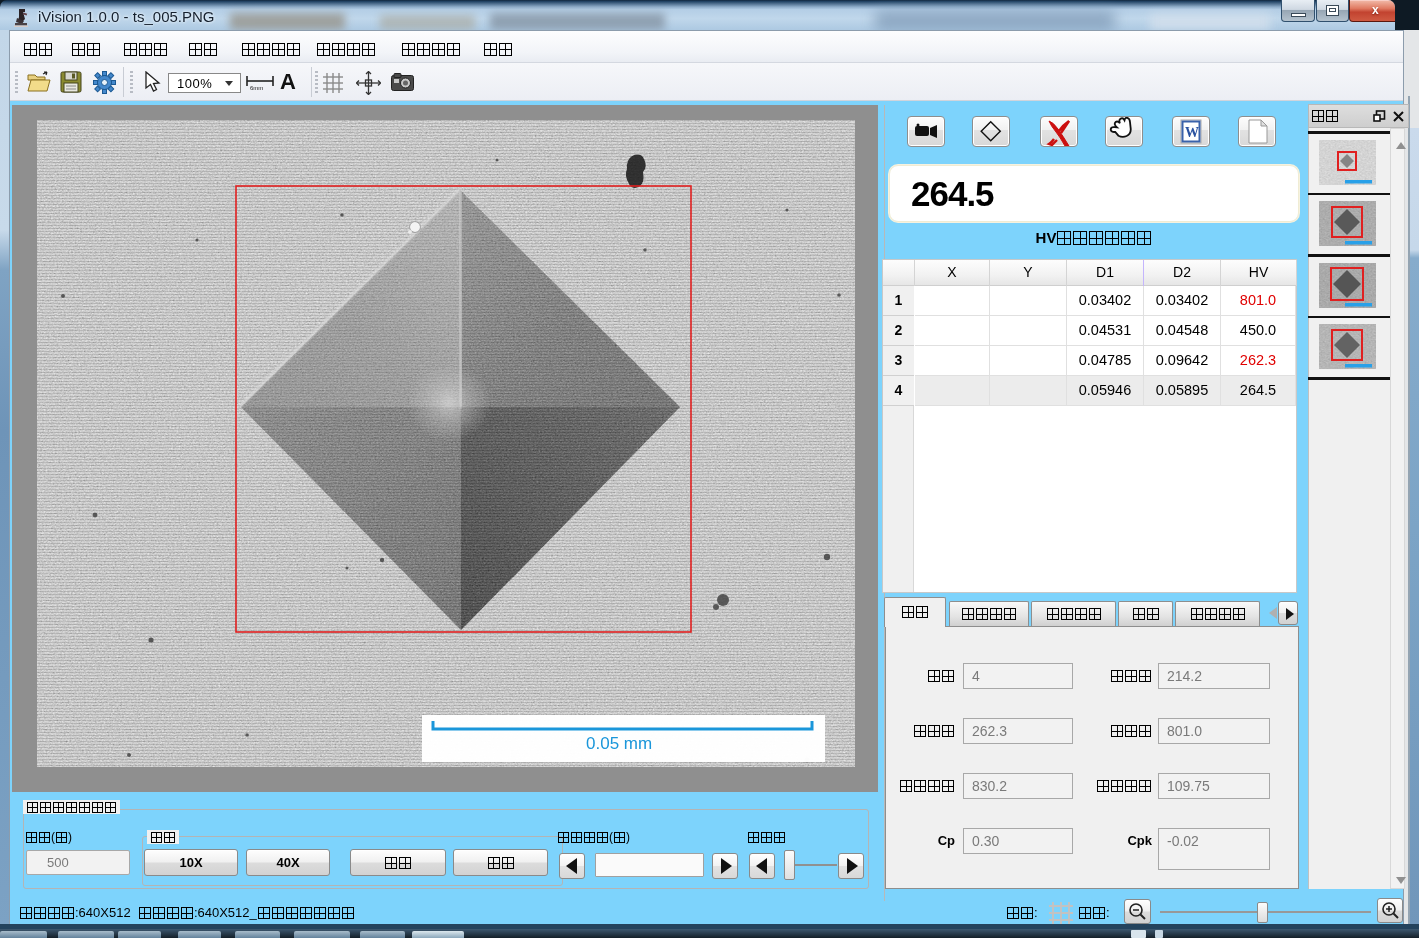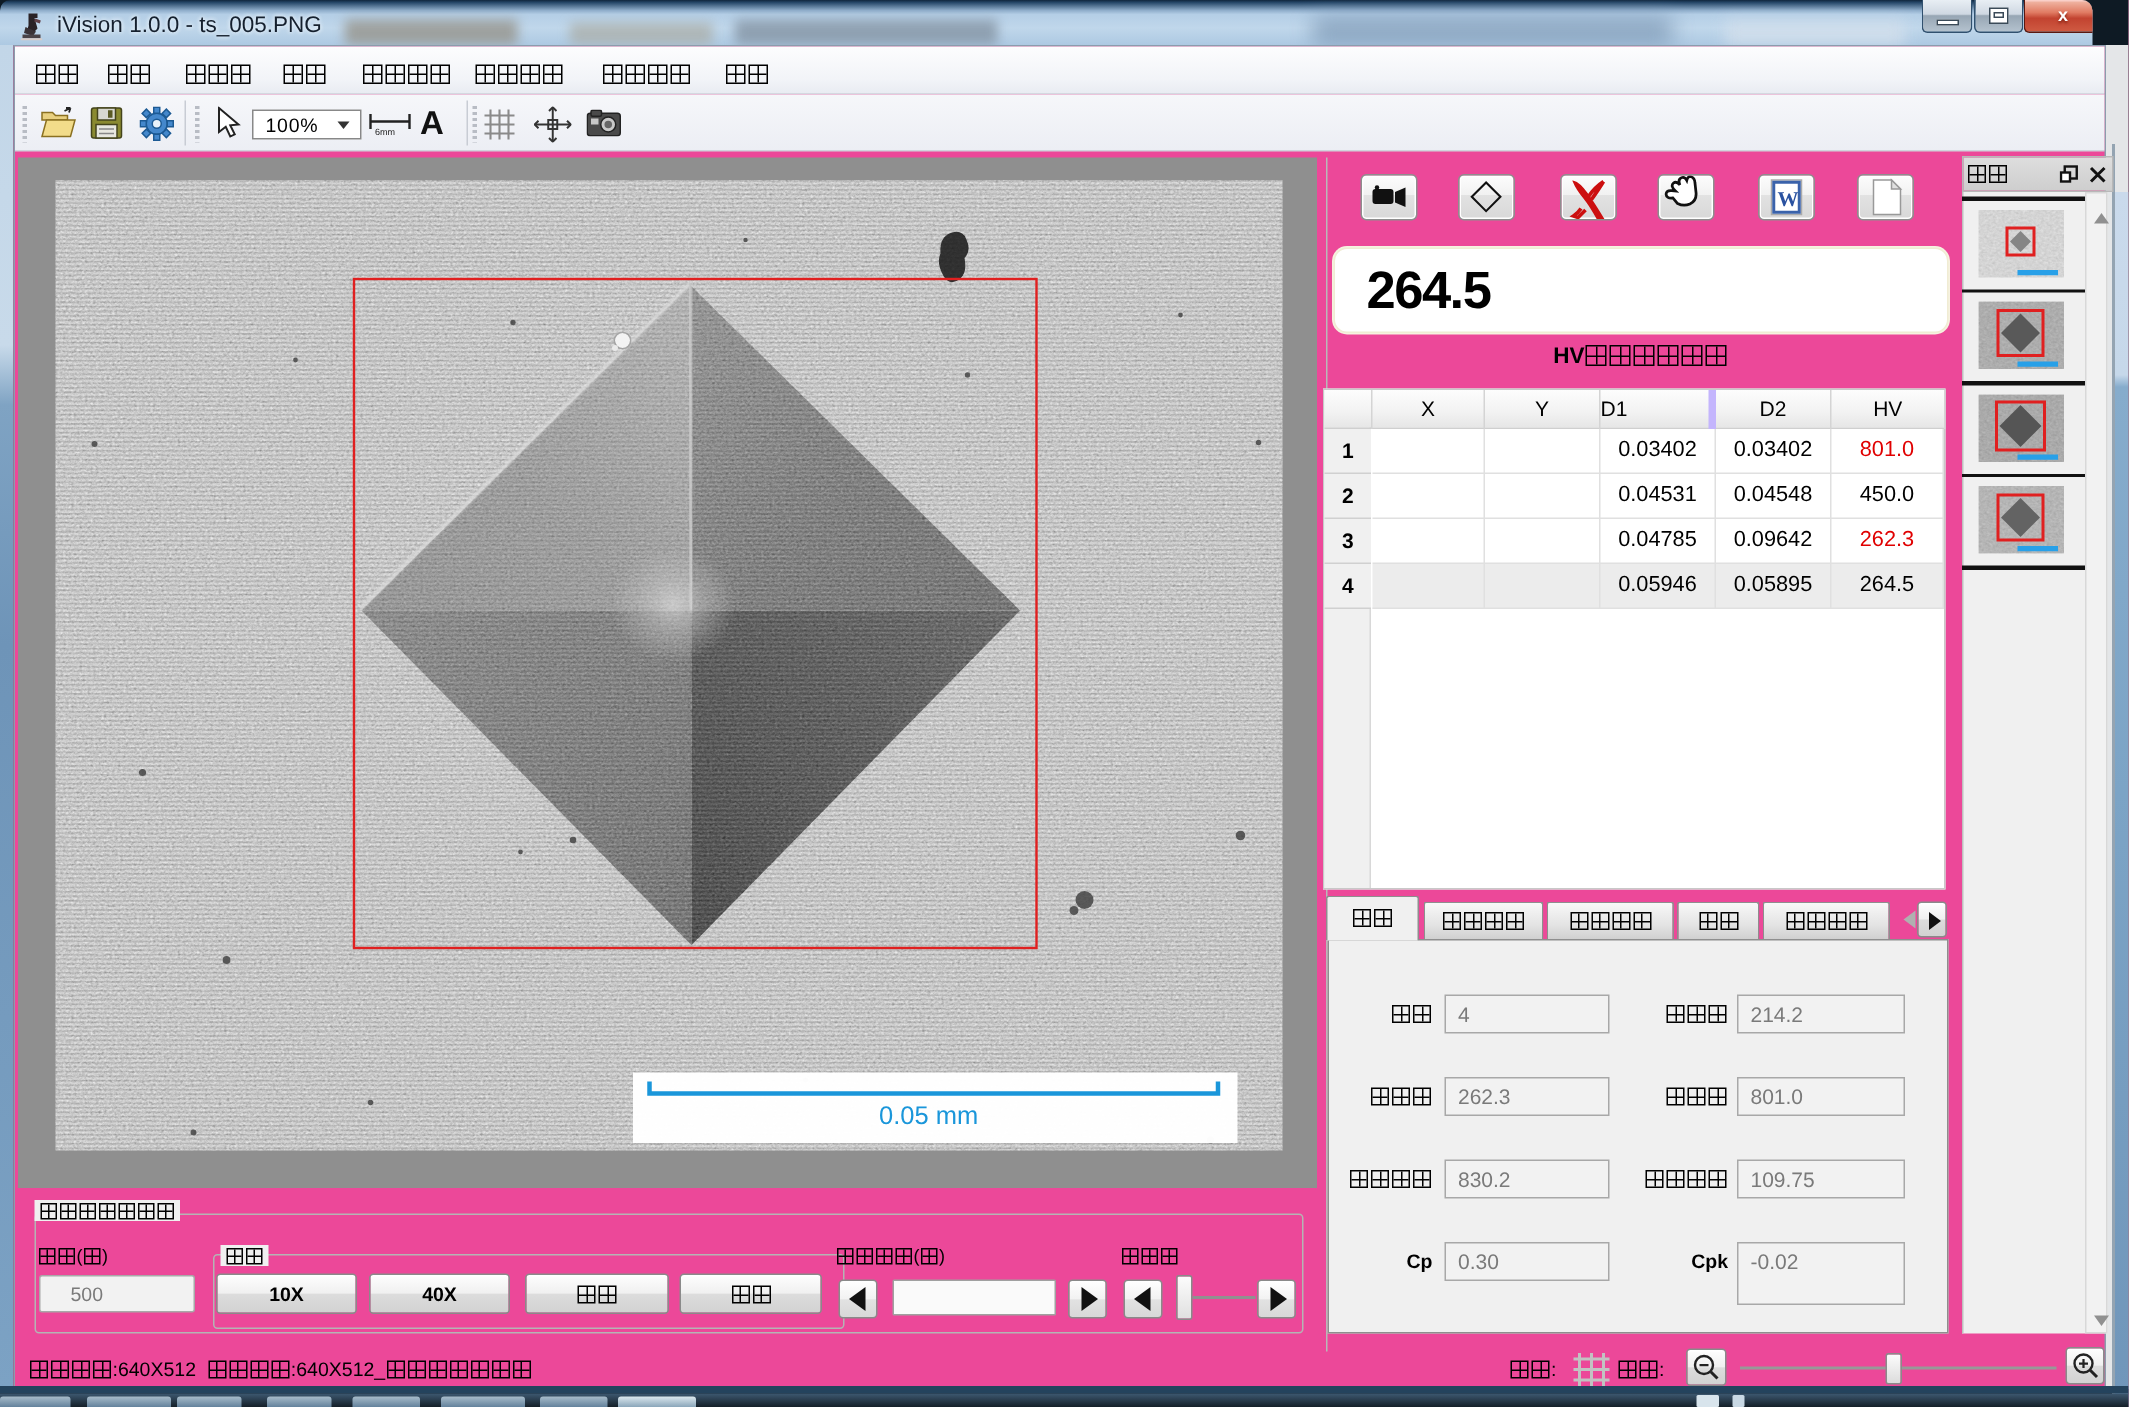--- a/index.html
+++ b/index.html
@@ -45,21 +45,21 @@
       </div>
 <div class="a" style="left:68px;top:0;width:58px;height:22px;border:1px solid #5a1810;border-top:none;border-radius:0 0 4px 4px;background:linear-gradient(#f2bcab,#e07a62 40%,#c24330 58%,#cf5a42);box-shadow:inset 0 1px 0 #fdd9">
         <div class="a" style="left:22px;top:3px;color:#fff;font-weight:bold;font-size:12px;text-shadow:0 1px 2px #801f10">x</div>
       </div>
 </div>
 </div>
 <div class="a" style="left:0;top:30px;width:9px;height:896px;background:linear-gradient(#c2d6e8,#c8daea 200px,#7fa3c3 240px,#6e94b8 400px,#7ca2c4 896px)"></div>
 <div class="a" style="left:1404px;top:30px;width:15px;height:896px;background:#e4e6e8"></div>
 <div class="a" style="left:1408px;top:96px;width:2px;height:842px;background:#94a4b2"></div>
 <div class="a" style="left:1410px;top:128px;width:9px;height:810px;background:linear-gradient(#cadaec 0,#c6d8ea 122px,#86accc 130px,#7ca4c6 400px,#7096ba 810px)"></div>
-<div class="a" style="left:9px;top:30px;width:1395px;height:896px;background:#ec4899;border:1px solid #8c9cac;border-bottom:none">
+<div class="a" style="left:9px;top:30px;width:1395px;height:896px;background:#7dd3fc;border:1px solid #8c9cac;border-bottom:none">
 <div class="a" style="left:0;top:0;width:1393px;height:32px;background:linear-gradient(#fdfdfe,#f2f4f8 70%,#e9ecf2);border-bottom:1px solid #d4d8e0"></div>
 <div class="a" style="left:13px;top:10px;font-size:14px"><i class="k k14"></i><i class="k k14"></i></div>
 <div class="a" style="left:61px;top:10px;font-size:14px"><i class="k k14"></i><i class="k k14"></i></div>
 <div class="a" style="left:113px;top:10px;font-size:14px"><i class="k k14"></i><i class="k k14"></i><i class="k k14"></i></div>
 <div class="a" style="left:178px;top:10px;font-size:14px"><i class="k k14"></i><i class="k k14"></i></div>
 <div class="a" style="left:231px;top:10px;font-size:14px"><i class="k k14"></i><i class="k k14"></i><i class="k k14"></i><i class="k k14"></i></div>
 <div class="a" style="left:306px;top:10px;font-size:14px"><i class="k k14"></i><i class="k k14"></i><i class="k k14"></i><i class="k k14"></i></div>
 <div class="a" style="left:391px;top:10px;font-size:14px"><i class="k k14"></i><i class="k k14"></i><i class="k k14"></i><i class="k k14"></i></div>
 <div class="a" style="left:473px;top:10px;font-size:14px"><i class="k k14"></i><i class="k k14"></i></div>
 <div class="a" style="left:0;top:32px;width:1393px;height:38px;background:linear-gradient(#f6f7fa,#eceef4);border-bottom:1px solid #d0d4dc"></div>
@@ -245,21 +245,21 @@
 <path d="M396 601 v8 h379 v-8" fill="none" stroke="#1a96da" stroke-width="3"></path>
 <text x="549" y="629" font-size="17" fill="#1a96da" font-family="Liberation Sans">0.05 mm</text>
 </svg>
 <div class="a" style="left:13px;top:778px;width:846px;height:80px;border:1px solid #b4b4b4;border-radius:3px"></div>
 <div class="a" style="left:13px;top:769px;background:#f0f0f0;padding:0 3px;font-size:12px"><i class="k k12"></i><i class="k k12"></i><i class="k k12"></i><i class="k k12"></i><i class="k k12"></i><i class="k k12"></i><i class="k k12"></i></div>
 <div class="a" style="left:15px;top:799px;font-size:12px"><i class="k k12"></i><i class="k k12"></i>(<i class="k k12"></i>)</div>
 <div class="a fld" style="left:16px;top:819px;width:104px;height:25px;padding-left:20px;font-size:13px;border-radius:2px">500</div>
 <div class="a" style="left:132px;top:805px;width:421px;height:50px;border:1px solid #b4b4b4;border-radius:3px"></div>
 <div class="a" style="left:137px;top:799px;background:#f0f0f0;padding:0 3px;font-size:12px"><i class="k k12"></i><i class="k k12"></i></div>
 <div class="a pbtn" style="left:134px;top:818px;width:94px;height:27px;text-align:center;font-size:13px;line-height:26px;font-weight:bold">10X</div>
-<div class="a pbtn" style="left:236px;top:818px;width:94px;height:27px;text-align:center;font-size:13px;line-height:26px;font-weight:bold">40X</div>
+<div class="a pbtn" style="left:236px;top:818px;width:84px;height:27px;text-align:center;font-size:13px;line-height:26px;font-weight:bold">40X</div>
 <div class="a pbtn" style="left:340px;top:818px;width:96px;height:27px;text-align:center;font-size:13px;line-height:26px;font-weight:bold"><i class="k k13"></i><i class="k k13"></i></div>
 <div class="a pbtn" style="left:443px;top:818px;width:95px;height:27px;text-align:center;font-size:13px;line-height:26px;font-weight:bold"><i class="k k13"></i><i class="k k13"></i></div>
 <div class="a" style="left:547px;top:799px;font-size:12px"><i class="k k12"></i><i class="k k12"></i><i class="k k12"></i><i class="k k12"></i>(<i class="k k12"></i>)</div>
 <div class="a arrbtn" style="left:549px;top:822px">
       <span class="tri-l"></span>
     </div>
 <div class="a" style="left:585px;top:822px;width:109px;height:24px;border:1px solid #a0a0a0;background:#fafafa;border-radius:1px"></div>
 <div class="a arrbtn" style="left:702px;top:822px">
       <span class="tri-r"></span>
     </div>
@@ -304,21 +304,21 @@
       </svg></div>
 <div class="a" style="left:879px;top:134px;width:410px;height:57px;background:#fff;border:1px solid #f0ecd4;border-radius:9px;box-shadow:0 0 0 1px #f6f2e0"></div>
 <div class="a" style="left:901px;top:143px;font-size:35px;font-weight:bold;letter-spacing:-1px">264.5</div>
 <div class="a" style="left:874px;top:198px;width:420px;text-align:center;font-size:15px;font-weight:bold">HV<i class="k k15"></i><i class="k k15"></i><i class="k k15"></i><i class="k k15"></i><i class="k k15"></i><i class="k k15"></i></div>
 <div class="a" style="left:872px;top:228px;width:415px;height:334px;background:#fff;border:1px solid #c8c8c8">
 <div class="a" style="left:0;top:0;width:31px;height:332px;background:#f0f0f0;border-right:1px solid #d8d8d8"></div>
 <div class="a" style="left:0;top:0;width:413px;height:26px;background:linear-gradient(#fdfdfd,#f2f2f2 60%,#e6e6e6);border-bottom:1px solid #cfcfcf"></div>
 <div class="a" style="left:0px;top:0;width:32px;height:26px;border-right:1px solid #d4d4d4;text-align:center;font-size:14px;line-height:25px"></div>
 <div class="a" style="left:32px;top:0;width:75px;height:26px;border-right:1px solid #d4d4d4;text-align:center;font-size:14px;line-height:25px">X</div>
 <div class="a" style="left:107px;top:0;width:77px;height:26px;border-right:1px solid #d4d4d4;text-align:center;font-size:14px;line-height:25px">Y</div>
-<div class="a" style="left:184px;top:0;width:77px;height:26px;border-right:5px solid #c4b5fd;font-size:14px;line-height:25px">D1</div>
+<div class="a" style="left:184px;top:0;width:77px;height:26px;border-right:1px solid #c4b5fd;text-align:center;font-size:14px;line-height:25px">D1</div>
 <div class="a" style="left:261px;top:0;width:77px;height:26px;border-right:1px solid #d4d4d4;text-align:center;font-size:14px;line-height:25px">D2</div>
 <div class="a" style="left:338px;top:0;width:76px;height:26px;border-right:1px solid #d4d4d4;text-align:center;font-size:14px;line-height:25px">HV</div>
 <div class="a" style="left:32px;top:26px;width:381px;height:30px;background:#fff;border-bottom:1px solid #e0e0e0"></div>
 <div class="a" style="left:0;top:26px;width:31px;height:30px;background:#f0f0f0;border-bottom:1px solid #d0d0d0;text-align:center;font-size:14px;font-weight:bold;line-height:29px">1</div>
 <div class="a" style="left:32px;top:26px;width:75px;height:30px;border-right:1px solid #e0e0e0;text-align:center;font-size:14.5px;line-height:29px;color:#000"></div>
 <div class="a" style="left:107px;top:26px;width:77px;height:30px;border-right:1px solid #e0e0e0;text-align:center;font-size:14.5px;line-height:29px;color:#000"></div>
 <div class="a" style="left:184px;top:26px;width:77px;height:30px;border-right:1px solid #e0e0e0;text-align:center;font-size:14.5px;line-height:29px;color:#000">0.03402</div>
 <div class="a" style="left:261px;top:26px;width:77px;height:30px;border-right:1px solid #e0e0e0;text-align:center;font-size:14.5px;line-height:29px;color:#000">0.03402</div>
 <div class="a" style="left:338px;top:26px;width:75px;height:30px;border-right:1px solid #e0e0e0;text-align:center;font-size:14.5px;line-height:29px;color:#e00000">801.0</div>
 <div class="a" style="left:32px;top:56px;width:381px;height:30px;background:#fff;border-bottom:1px solid #e0e0e0"></div>

